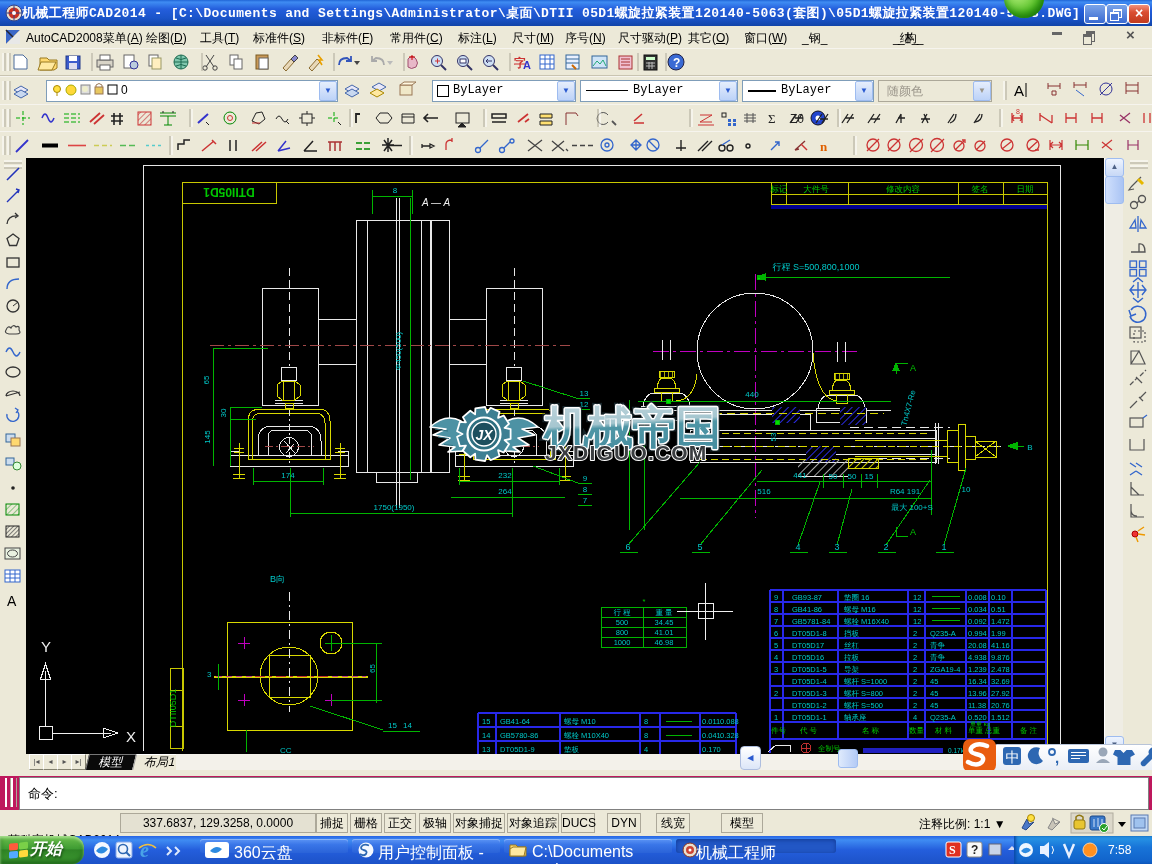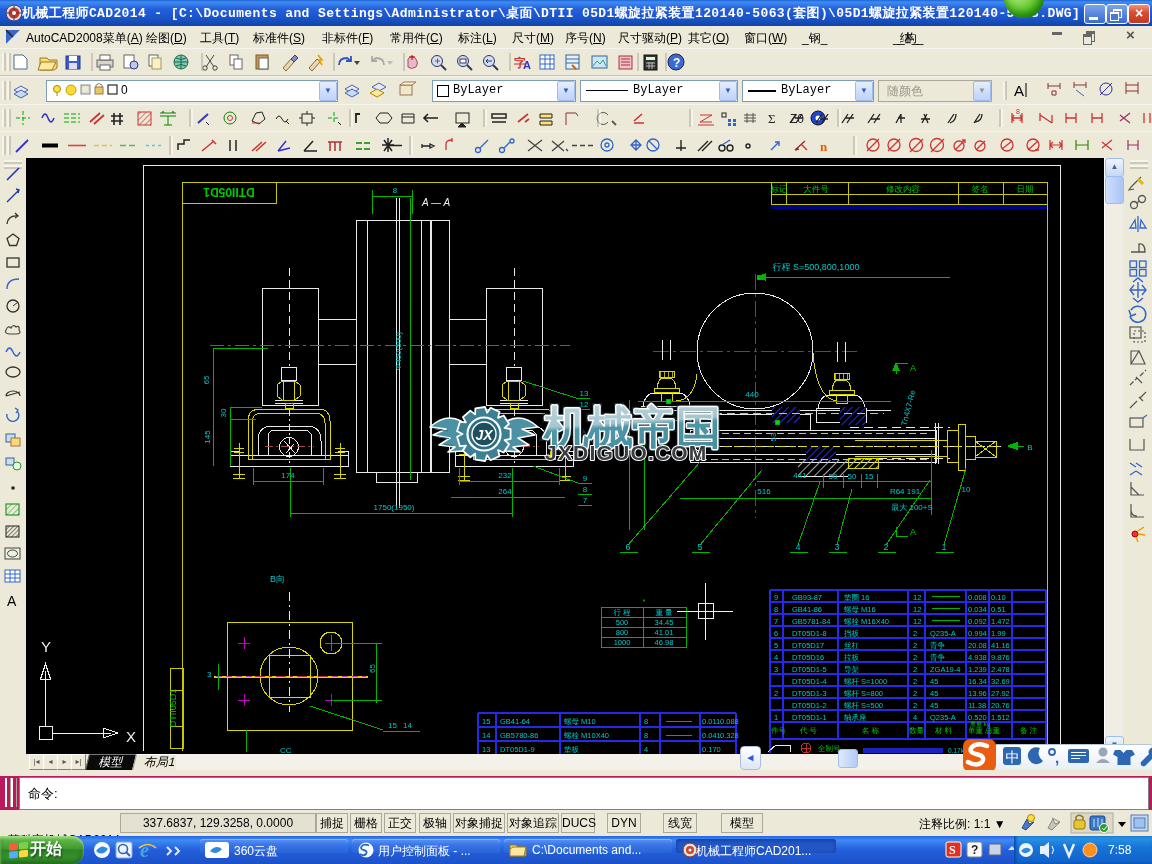--- a/index.html
+++ b/index.html
@@ -33,21 +33,21 @@
   #cmd{left:0;top:776px;width:1152px;height:34px;background:#be185d;}
   #cmdwhite{position:absolute;left:19px;top:1px;width:1128px;height:31px;background:#fff;
     border:1px solid #808080;}
   
   #status{left:0;top:810px;width:1152px;height:26px;background:#ece9d8;font-size:12px;}
   .sbtn{position:absolute;top:3px;height:18px;border:1px solid #aca899;background:#ece9d8;
     text-align:center;font-size:12px;line-height:18px;color:#000;}
   
   #taskbar{left:0;top:836px;width:1152px;height:28px;
     background:linear-gradient(to bottom,#2663e4 0%,#3f8cf3 14%,#245edc 50%,#1c52c8 100%);}
-  .task{position:absolute;top:3px;height:14px;border-radius:3px;color:#fff;font-size:12px;
+  .task{position:absolute;top:3px;height:14px;border-radius:3px;color:#fff;font-size:16px;
     background:linear-gradient(to bottom,#5c95f5,#3a76e8 40%,#2a63d8);
     box-shadow:inset 0 1px 0 #8ab4f8;}
 </style>
 </head>
 <body>
 <div class="abs" id="titlebar"></div>
 <div class="abs" id="titletext">机械工程师CAD2014 - [C:\Documents and Settings\Administrator\桌面\DTII 05D1螺旋拉紧装置120140-5063(套图)\05D1螺旋拉紧装置120140-5063.DWG]</div>
 <div class="abs winbtn" style="left:1084px;">
     <span style="position:absolute;left:4px;bottom:3px;width:9px;height:3px;background:#fff;"></span>
   </div>
@@ -1151,21 +1151,21 @@
   <span style="position:absolute;left:8px;top:6px;margin-top:16px;">英科字机械CAD2014</span>
   <span class="sbtn" style="left:120px;width:194px;background:#e4e1d2;">337.6837, 129.3258, 0.0000</span>
   <span class="sbtn" style="left:316px;width:30px;">捕捉</span>
   <span class="sbtn" style="left:350px;width:30px;">栅格</span>
   <span class="sbtn" style="left:384px;width:30px;">正交</span>
   <span class="sbtn" style="left:419px;width:30px;">极轴</span>
   <span class="sbtn" style="left:453px;width:50px;">对象捕捉</span>
   <span class="sbtn" style="left:507px;width:50px;">对象追踪</span>
   <span class="sbtn" style="left:561px;width:32px;">DUCS</span>
   <span class="sbtn" style="left:607px;width:32px;">DYN</span>
-  <span class="sbtn" style="left:656px;width:32px;margin-left:7px;">线宽</span>
+  <span class="sbtn" style="left:656px;width:32px;">线宽</span>
   <span class="sbtn" style="left:721px;width:40px;">模型</span>
   <span style="position:absolute;left:919px;top:6px;">注释比例: 1:1 ▼</span>
   <svg width="140" height="26" viewBox="0 0 140 26" style="position:absolute;left:1014px;top:0;" fill="none">
     <path d="M8,18 l5,-9 2,5 5,-2 -8,8 z" fill="#4a78c8" stroke="#2a4a88"></path>
     <circle cx="17" cy="8" r="3.5" fill="#ffe040" stroke="#a80"></circle>
     <path d="M34,18 l5,-9 2,5 5,-2 -8,8 z" fill="#c8c4b8" stroke="#888"></path>
     <path d="M38,8 l8,4" stroke="#888"></path>
     <rect x="57" y="3" width="42" height="20" fill="#dcd8ca" stroke="#b0ac9e"></rect>
     <rect x="60" y="10" width="11" height="9" rx="2" fill="#e8c530" stroke="#907710"></rect>
     <path d="M62,10 v-3 q3,-3.5 7,0 l0,3" stroke="#907710" stroke-width="1.5"></path>
@@ -1185,21 +1185,21 @@
     background:linear-gradient(to bottom,#6cbf4c 0%,#3f9c33 45%,#2f8426 50%,#3f9c33 100%);
     box-shadow:inset 0 2px 3px #a8e090, inset 0 -3px 5px #1d6418;"></div>
   <svg width="26" height="26" viewBox="0 0 26 26" style="position:absolute;left:6px;top:1px;">
     <g transform="skewY(-6)">
     <rect x="3" y="7" width="9" height="7" rx="1.5" fill="#ff5a3c"></rect>
     <rect x="13" y="7" width="9" height="7" rx="1.5" fill="#7ad048"></rect>
     <rect x="3" y="15" width="9" height="7" rx="1.5" fill="#53aaff"></rect>
     <rect x="13" y="15" width="9" height="7" rx="1.5" fill="#ffd93c"></rect>
     </g>
   </svg>
-  <span style="position:absolute;left:30px;top:3px;color:#fff;font-size:16px;font-weight:bold;text-shadow:1px 2px 2px #1d5418;">开始</span>
+  <span style="position:absolute;left:30px;top:3px;color:#fff;font-size:16px;font-weight:bold;font-style:italic;text-shadow:1px 2px 2px #1d5418;">开始</span>
 
   <svg width="110" height="28" viewBox="0 0 110 28" style="position:absolute;left:88px;top:0;" fill="none">
     <circle cx="14" cy="14" r="8" fill="#f4f8ff"></circle>
     <path d="M8,15 q6,-8 12,-2 q-6,8 -12,2" fill="#2d8ae0"></path>
     <rect x="28" y="6" width="16" height="16" rx="2" fill="#eef4fe" stroke="#86a8e8"></rect>
     <circle cx="35" cy="13" r="4.5" stroke="#2d67b2" stroke-width="1.6"></circle>
       <path d="M38,16 l4,4" stroke="#2d67b2" stroke-width="2"></path>
     <text x="52" y="21" font-size="20" font-weight="bold" font-style="italic" fill="#49a3e8" font-family="Liberation Serif">e</text>
     <path d="M51,12 q9,-7 17,0" stroke="#f0c040" stroke-width="1.6" fill="none"></path>
     <path d="M78,10 l4,4 4,-4 m-8,8 l4,4 4,-4" stroke="#dfeafc" stroke-width="2" transform="rotate(-90 83 14)"></path>

